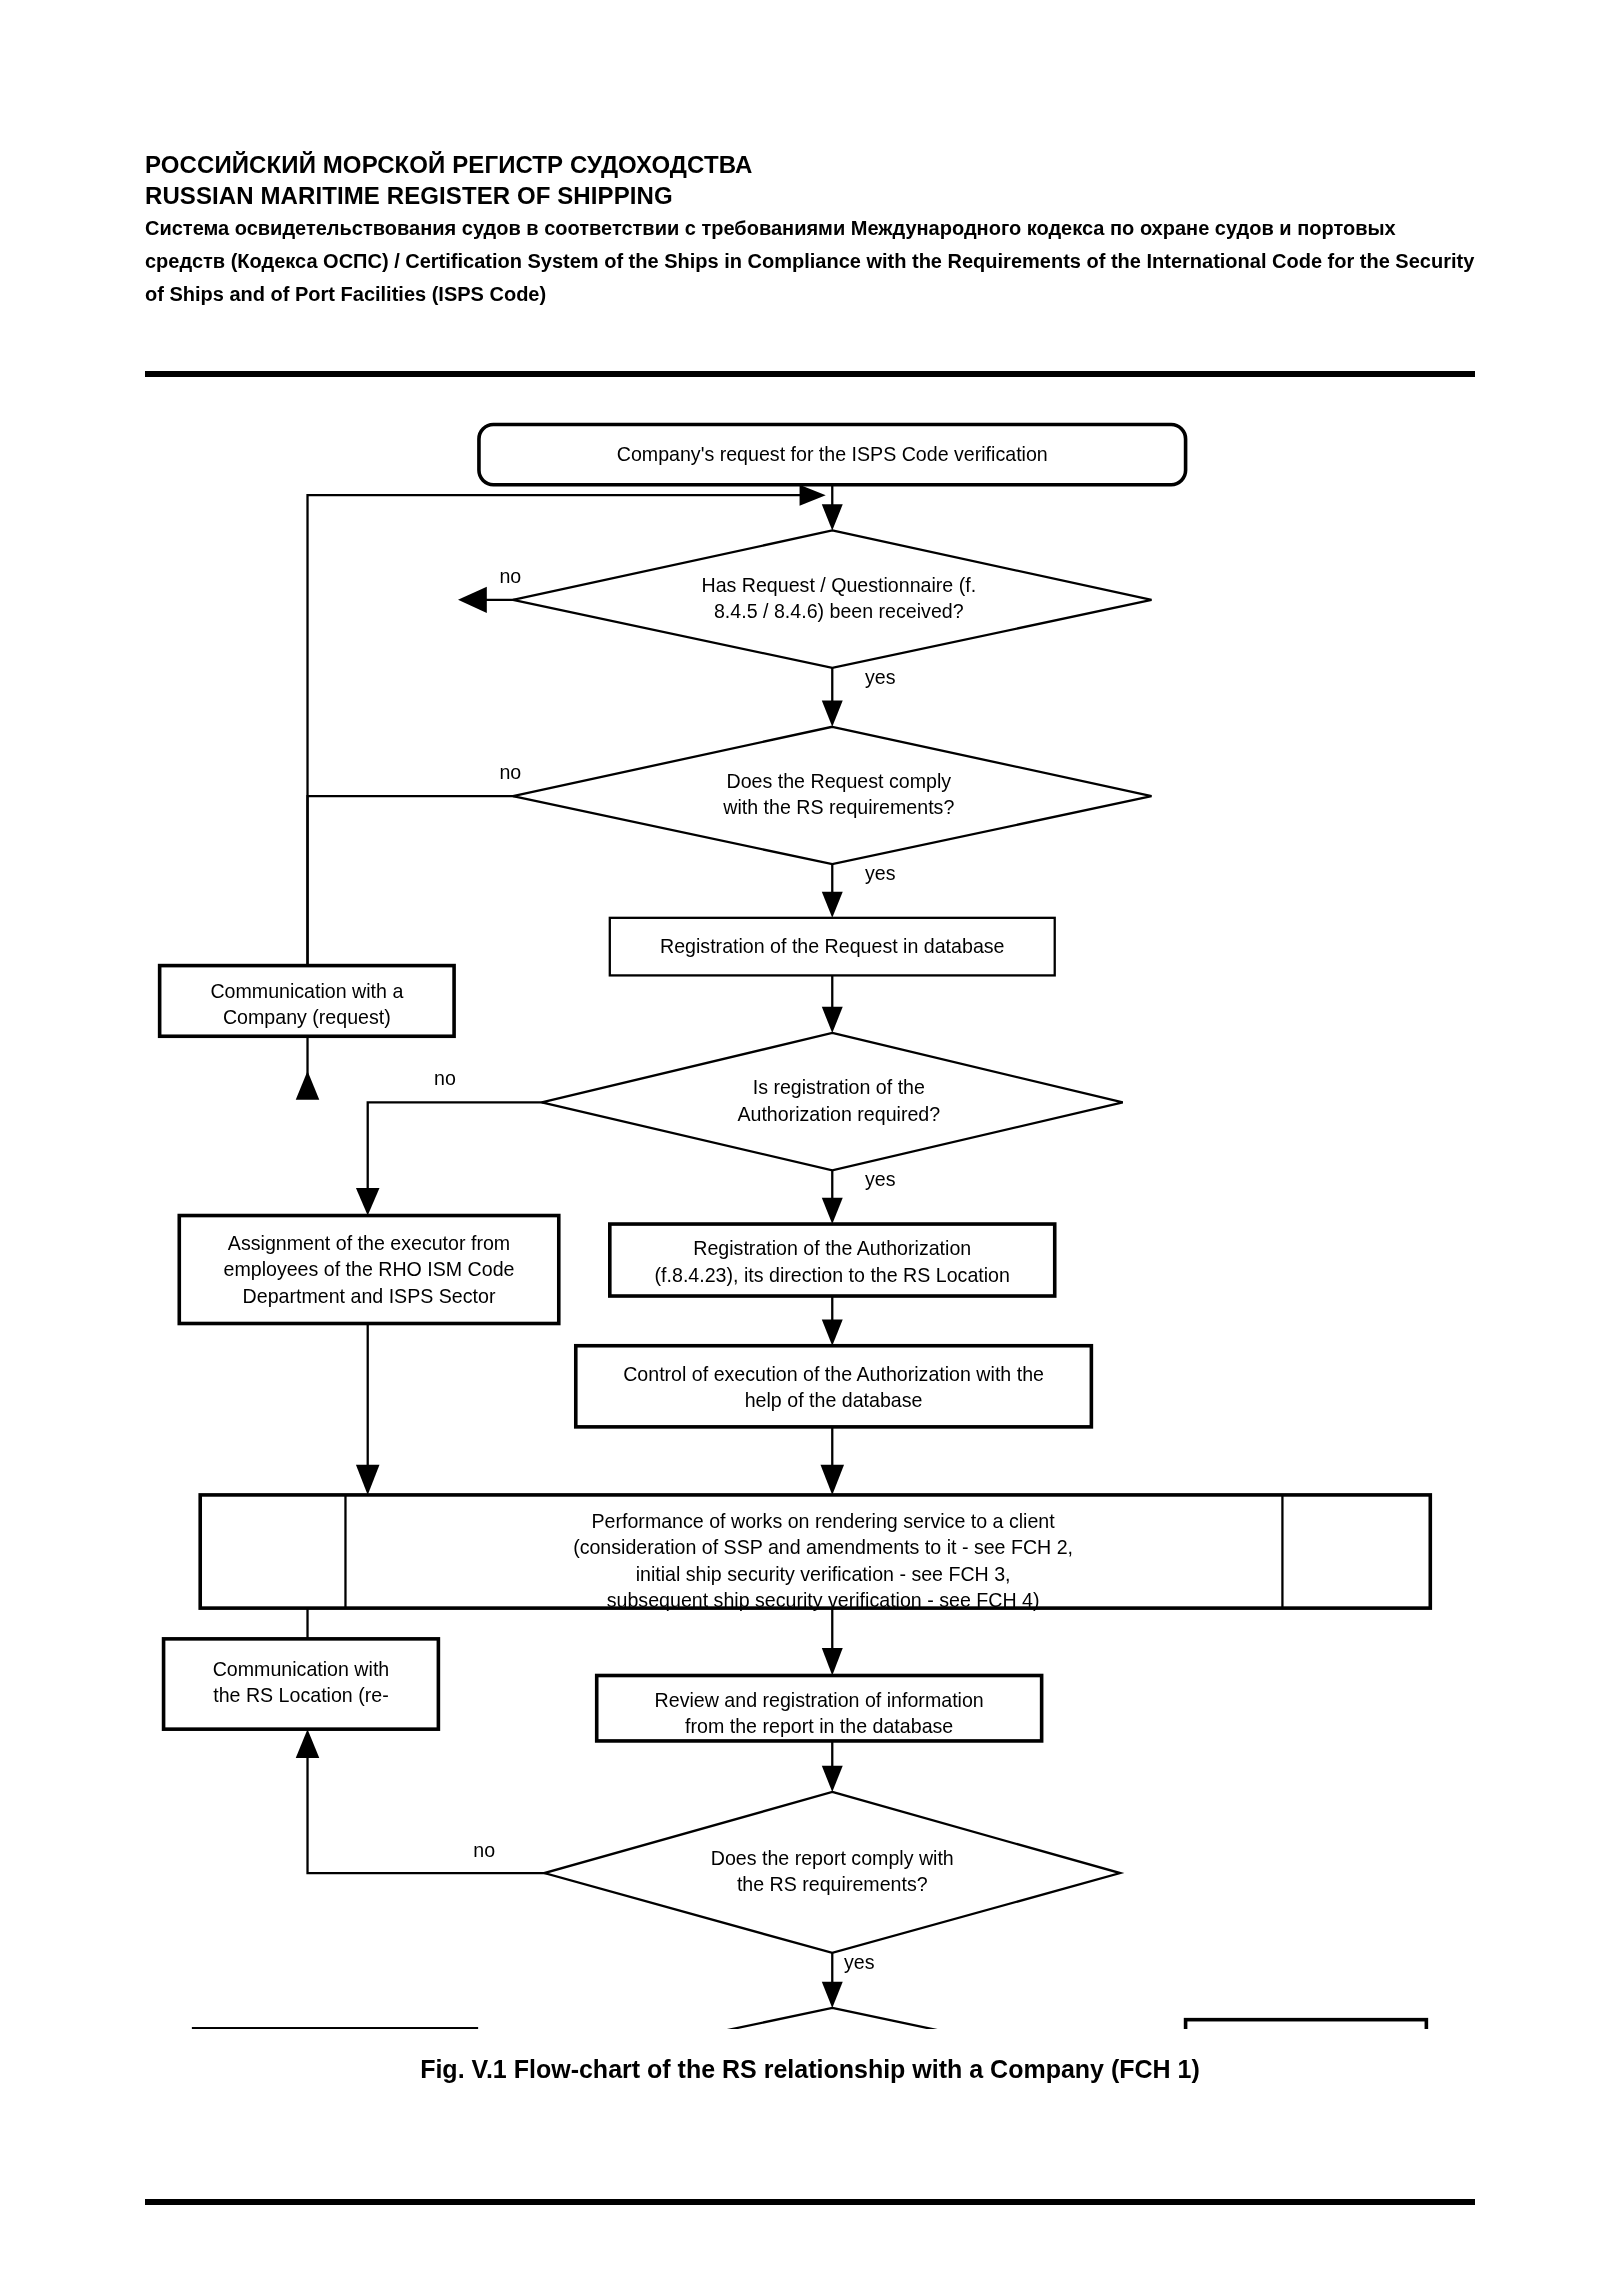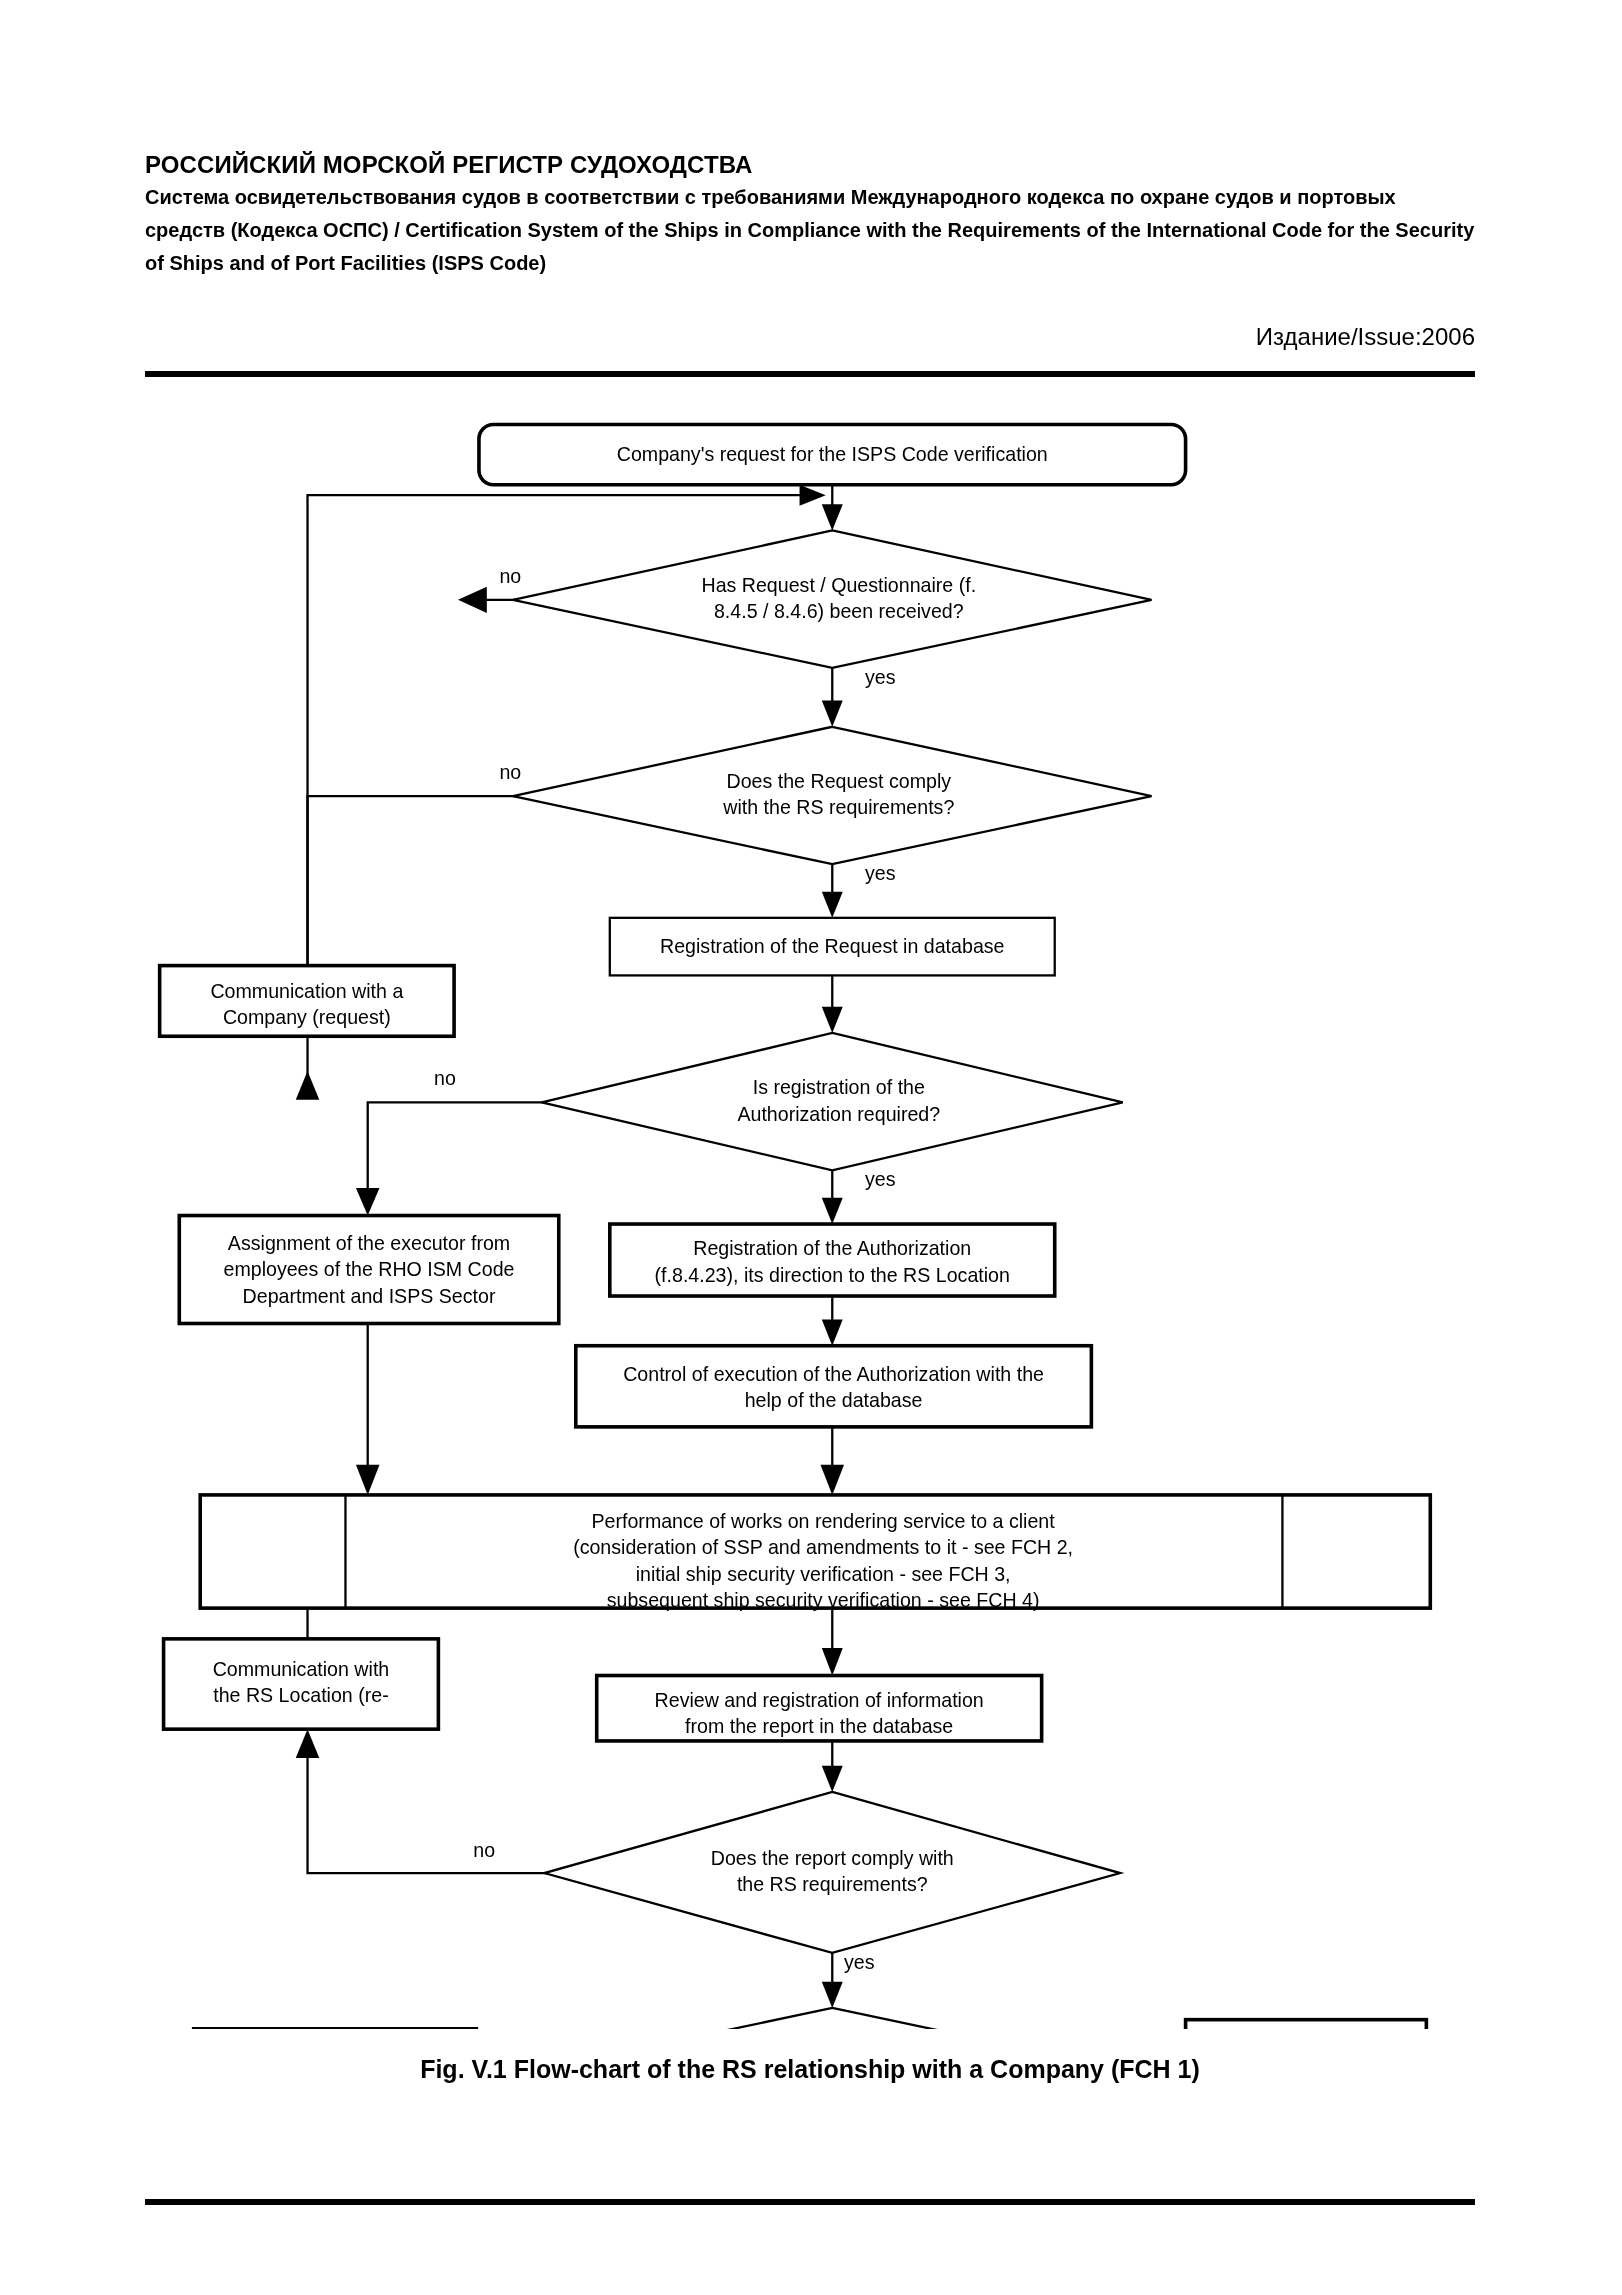--- a/index.html
+++ b/index.html
@@ -134,23 +134,23 @@
     font-size: 25px;
   }
 </style>
 </head>
 <body>
 
 <div class="page">
 
   <div class="header">
     <div class="hdr-line">РОССИЙСКИЙ МОРСКОЙ РЕГИСТР СУДОХОДСТВА</div>
+    <div class="hdr-line">RUSSIAN MARITIME REGISTER OF SHIPPING</div>
     <div class="hdr-block"> Система освидетельствования судов в соответствии с требованиями Международного кодекса по охране судов и портовых средств (Кодекса ОСПС) / Certification System of the Ships in Compliance with the Requirements of the International Code for the Security of Ships and of Port Facilities (ISPS Code)</div>
   </div>
-  <div class="issue">Издание/Issue:2006</div>
   <div class="rule-top"></div>
 
   <div class="chart-wrap">
   <svg width="1622" height="1623" viewBox="0 0 2479 2480" xmlns="http://www.w3.org/2000/svg">
 
     <line class="conn" x1="1272" y1="120" x2="1272" y2="168"></line>
     <polygon class="arrowhead" points="1272,190 1256,150 1288,150"></polygon>
 
     <path class="conn" d="M 470 960 L 470 136 L 1240 136"></path>
     <polygon class="arrowhead" points="1262,136 1222,120 1222,152"></polygon>

